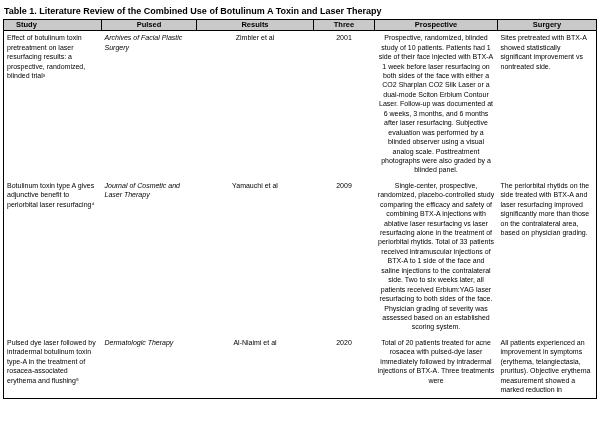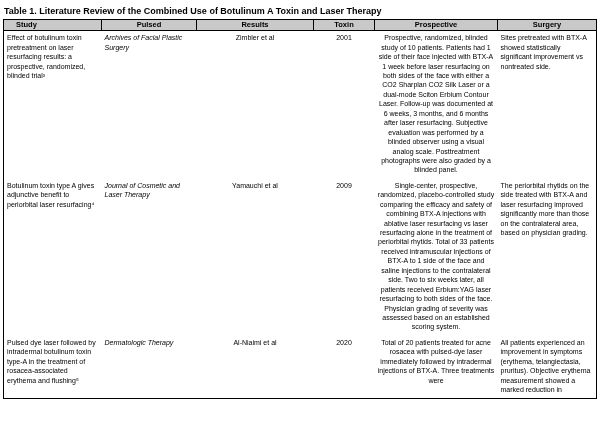--- a/index.html
+++ b/index.html
@@ -70,21 +70,21 @@
       <col style="width:117px">
       <col style="width:61px">
       <col style="width:123px">
       <col style="width:99px">
     </colgroup>
     <thead>
       <tr>
         <th class="col-study">Study</th>
         <th class="col-journal">Pulsed</th>
         <th class="col-author">Results</th>
-        <th class="col-year">Toxin</th>
+        <th class="col-year">Three</th>
         <th class="col-methodology">Prospective</th>
         <th class="col-results">Surgery</th>
       </tr>
     </thead>
     <tbody id="table-body">
         <tr>
           <td class="col-study">Effect of botulinum toxin pretreatment on laser resurfacing results: a prospective, randomized, blinded trial³</td>
           <td class="col-journal">Archives of Facial Plastic Surgery</td>
           <td class="col-author">Zimbler et al</td>
           <td class="col-year">2001</td>

